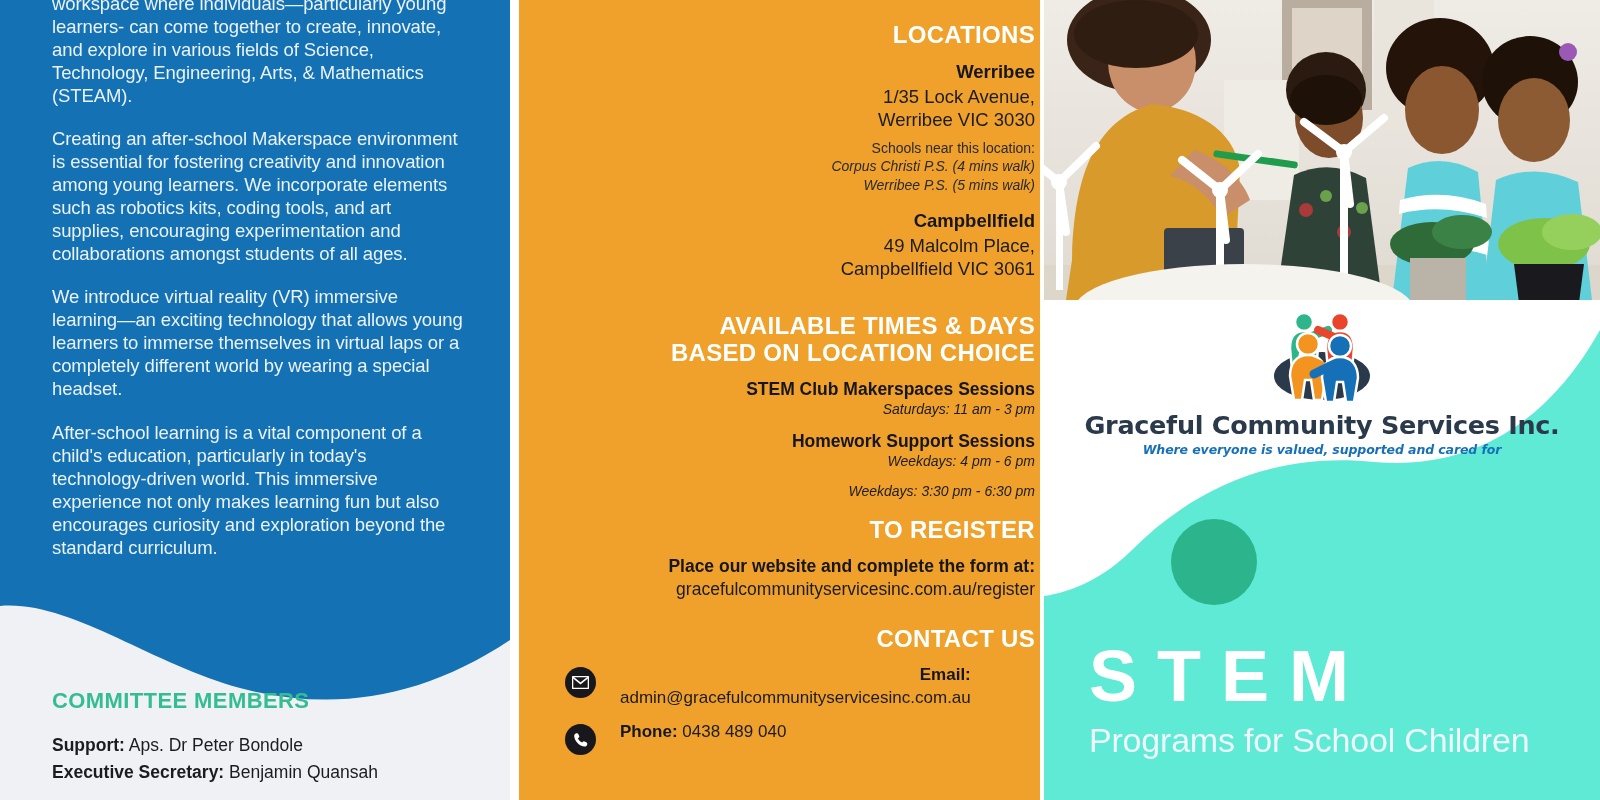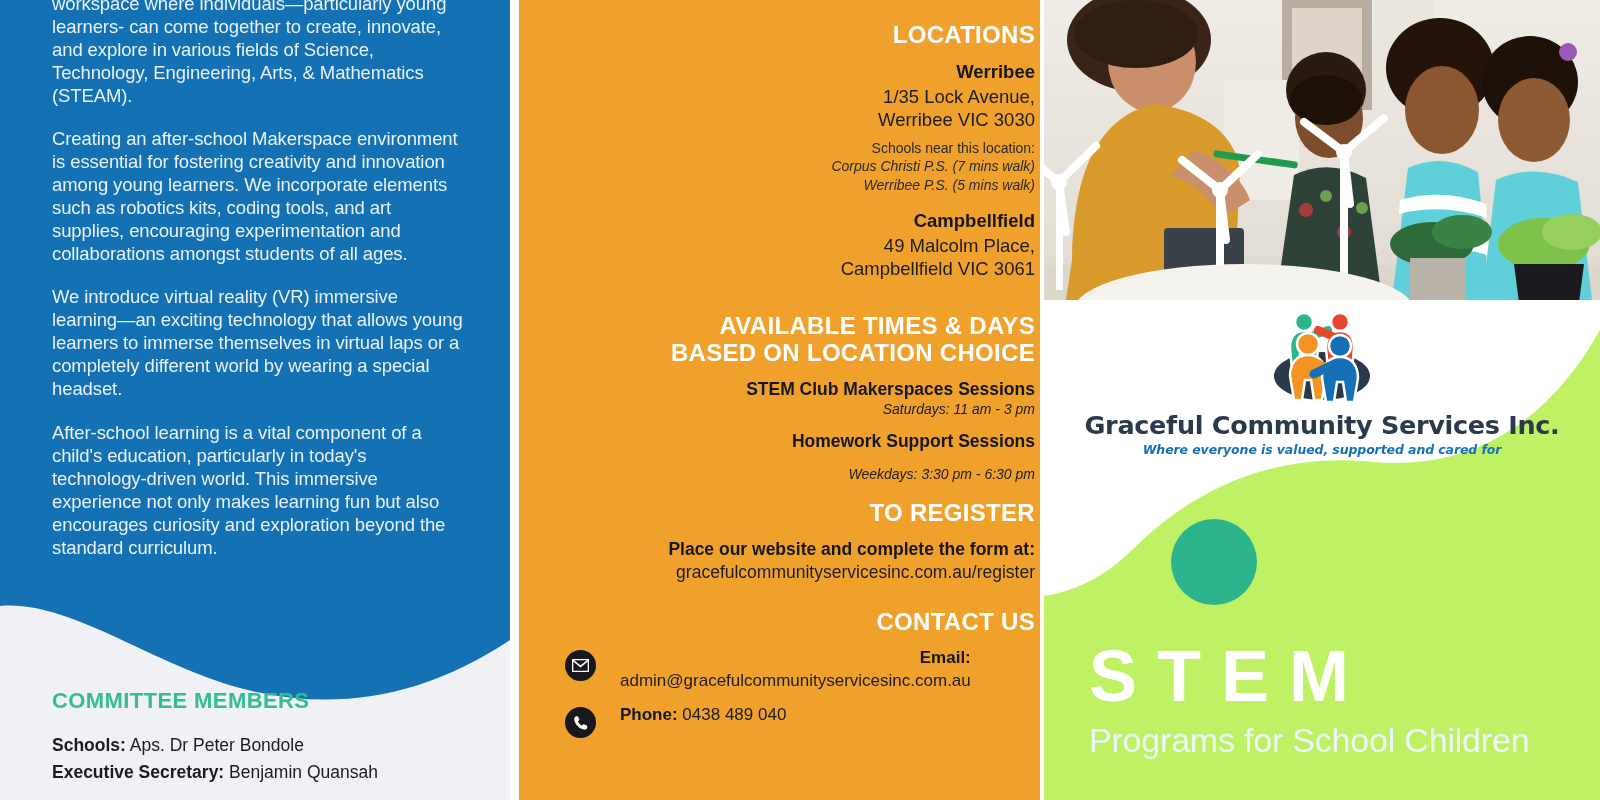--- a/index.html
+++ b/index.html
@@ -91,21 +91,21 @@
     background:#17171c;display:flex;align-items:center;justify-content:center;
     margin-top:3px;
   }
   .cicon svg{display:block;}
   .ctext{font-size:17px;color:#1c1c22;line-height:1.32;}
   .ctext b{font-weight:bold;color:#16161c;}
 
   
   .right-panel{
     position:absolute;left:1044px;top:0;width:556px;height:800px;
-    overflow:hidden;background:#bef264;
+    overflow:hidden;background:#5eead4;
   }
   .right-photo{position:absolute;left:0;top:0;width:556px;height:330px;}
   .right-white{
     position:absolute;left:0;top:300px;width:556px;height:300px;
   }
   .logo-wrap{
     position:absolute;left:0;top:304px;width:556px;
     display:flex;flex-direction:column;align-items:center;
   }
   .logo-mark{width:140px;height:104px;display:block;}
@@ -153,21 +153,21 @@
     <div class="left-body">
       <p>workspace where individuals—particularly young learners- can come together to create, innovate, and explore in various fields of Science, Technology, Engineering, Arts, &amp; Mathematics (STEAM).</p>
       <p>Creating an after-school Makerspace environment is essential for fostering creativity and innovation among young learners. We incorporate elements such as robotics kits, coding tools, and art supplies, encouraging experimentation and collaborations amongst students of all ages.</p>
       <p>We introduce virtual reality (VR) immersive learning—an exciting technology that allows young learners to immerse themselves in virtual laps or a completely different world by wearing a special headset.</p>
       <p>After-school learning is a vital component of a child's education, particularly in today's technology-driven world. This immersive experience not only makes learning fun but also encourages curiosity and exploration beyond the standard curriculum.</p>
     </div>
 
     <div class="committee">
       <div class="committee-title">COMMITTEE MEMBERS</div>
       <p class="committee-row">
-        <b>Schools:</b>
+        <b>Support:</b>
         <span>Aps. Dr Peter Bondole</span>
       </p>
       <p class="committee-row">
         <b>Executive Secretary:</b>
         <span>Benjamin Quansah</span>
       </p>
     </div>
   </div>
 
   <div class="divider"></div>
@@ -235,21 +235,21 @@
       <div>
         <h2 class="sec-head">LOCATIONS</h2>
 
         <div>
           <div class="loc-name">Werribee</div>
           <p class="loc-addr">
             <span>1/35 Lock Avenue,</span><br>
             <span>Werribee VIC 3030</span>
           </p>
           <p class="loc-near-label">Schools near this location:</p>
-          <p class="loc-near-item">Corpus Christi P.S. (7 mins walk)</p>
+          <p class="loc-near-item">Corpus Christi P.S. (4 mins walk)</p>
           <p class="loc-near-item">Werribee P.S. (5 mins walk)</p>
         </div>
 
         <div class="blk">
           <div class="loc-name">Campbellfield</div>
           <p class="loc-addr">
             <span>49 Malcolm Place,</span><br>
             <span>Campbellfield VIC 3061</span>
           </p>
         </div>
@@ -259,20 +259,21 @@
         <h2 class="sec-head">
           <span>AVAILABLE TIMES &amp; DAYS</span><br>
           <span>BASED ON LOCATION CHOICE</span>
         </h2>
         <div class="sess-group">
           <div class="sess-title">STEM Club Makerspaces Sessions</div>
           <p class="sess-time">Saturdays: 11 am - 3 pm</p>
         </div>
         <div class="sess-group">
           <div class="sess-title">Homework Support Sessions</div>
+          <p class="sess-time">Weekdays: 4 pm - 6 pm</p>
         </div>
         <div class="sess-group">
           <p class="sess-time">Weekdays: 3:30 pm - 6:30 pm</p>
         </div>
       </div>
 
       <div style="margin-top:18px;">
         <h2 class="sec-head">TO REGISTER</h2>
         <div class="reg-lead">Place our website and complete the form at:</div>
         <p class="reg-url">gracefulcommunityservicesinc.com.au/register</p>

